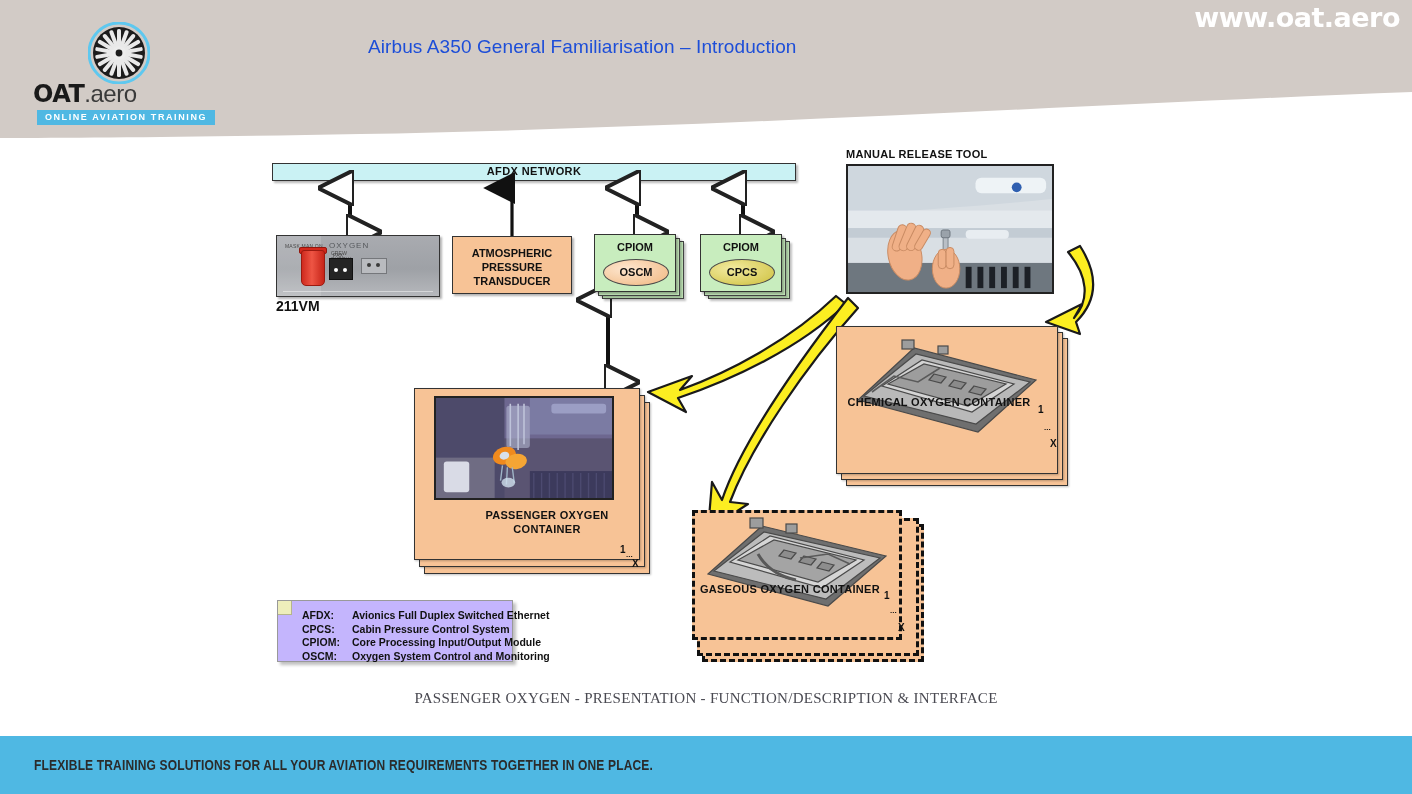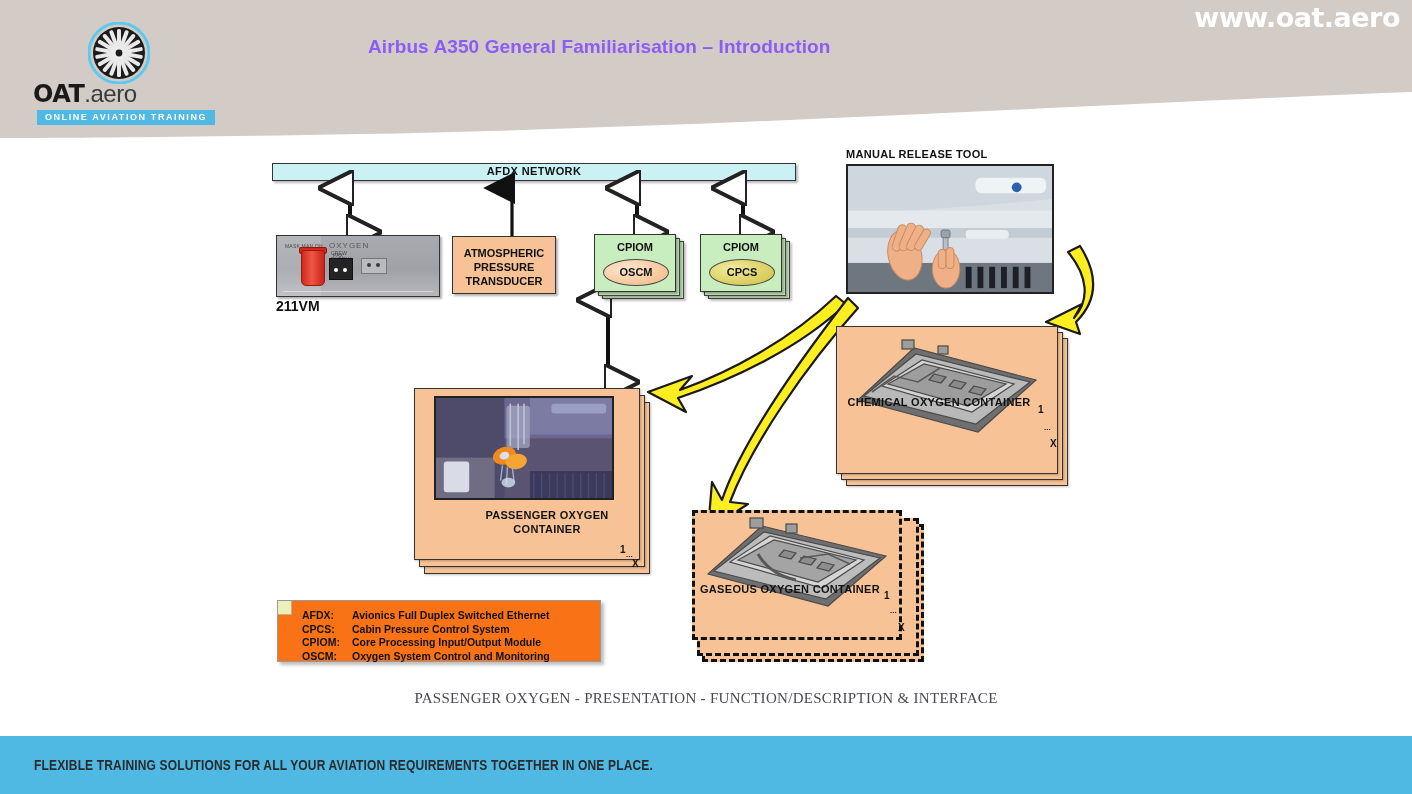--- a/index.html
+++ b/index.html
@@ -4,22 +4,22 @@
 <style>
   html,body{margin:0;padding:0;background:#fff;}
   body{width:1412px;height:794px;position:relative;overflow:hidden;
        font-family:"Liberation Sans",sans-serif;}
 
   
   #header{position:absolute;left:0;top:0;width:1412px;height:140px;overflow:hidden;}
   #header-bg{position:absolute;left:0;top:0;width:1412px;height:140px;}
   #site-url{position:absolute;right:12px;top:2px;color:#ffffff;font-weight:bold;
             font-size:27px;letter-spacing:-0.5px;font-family:"DejaVu Sans",sans-serif;}
-  #slide-title{position:absolute;left:368px;top:36px;font-size:19px;font-weight:bold;
-               color:#8b5cf6;letter-spacing:0.1px;}
+  #slide-title{position:absolute;left:368px;top:36px;font-size:19px;font-weight:normal;
+               color:#1d4ed8;letter-spacing:0.1px;}
 
   
   #logo{position:absolute;left:33px;top:22px;width:182px;height:104px;}
   #logo-turbine{position:absolute;left:55px;top:0px;width:62px;height:62px;}
   #logo-word{position:absolute;left:0px;top:58px;width:182px;height:28px;
              font-size:24px;line-height:28px;letter-spacing:-0.5px;color:#1a1a1a;}
   #logo-word .oat{font-weight:bold;font-family:"DejaVu Sans",sans-serif;}
   #logo-word .aero{color:#3a3a3a;}
   #logo-tag{position:absolute;left:4px;top:88px;width:178px;height:15px;
             background:#4fb8e3;color:#fff;font-size:9px;font-weight:bold;
@@ -87,22 +87,22 @@
   #mrt-photo{left:846px;top:24px;width:208px;height:130px;background:#cfd6dc;}
 
   
   .card-stack{position:absolute;}
   .card{position:absolute;box-sizing:border-box;background:#f7c396;
         border:1.5px solid #333;box-shadow:1px 1px 2px rgba(0,0,0,.25);}
   .card.dashed{border:3px dashed #111;box-shadow:none;background:#f7c396;}
   .idx{position:absolute;font-size:10px;font-weight:bold;color:#111;}
 
   
-  #legend{position:absolute;left:277px;top:460px;width:324px;height:62px;
-          background:#f97316;border:1px solid #999;box-sizing:border-box;
+  #legend{position:absolute;left:277px;top:460px;width:236px;height:62px;
+          background:#c4b5fd;border:1px solid #999;box-sizing:border-box;
           box-shadow:3px 3px 3px rgba(0,0,0,.25);}
   #legend-fold{position:absolute;left:0;top:0;width:13px;height:13px;
                background:#eeeebb;border-right:1px solid #b5b58c;border-bottom:1px solid #b5b58c;}
   #legend-rows{position:absolute;left:24px;top:8px;}
   .legend-row{font-size:10.5px;font-weight:bold;color:#111;line-height:13.5px;white-space:nowrap;}
   .legend-row .abbr{display:inline-block;width:50px;}
 
   
   #bottom-caption{position:absolute;left:0;top:550px;width:1412px;text-align:center;
                   font-family:"Liberation Serif",serif;font-size:15px;color:#4a4a52;
@@ -248,21 +248,21 @@
         <i style="left:13px"></i>
       </div>
     <div class="greybox">
         <i style="left:5px"></i>
         <i style="left:14px"></i>
       </div>
     <div class="btmline"></div>
   </div>
   <div id="label-211vm">211VM</div>
 
-  <div class="node orange-node" style="left:452px;top:96px;width:104px;height:58px;padding-top:9px;line-height:14px;">
+  <div class="node orange-node" style="left:452px;top:96px;width:120px;height:58px;padding-top:9px;line-height:14px;">
     <div>ATMOSPHERIC</div>
     <div>PRESSURE</div>
     <div>TRANSDUCER</div>
   </div>
 
   <div class="stackback" style="left:602px;top:101px;width:82px;height:58px;"></div>
   <div class="stackback" style="left:598px;top:98px;width:82px;height:58px;"></div>
   <div class="node green-node" style="left:594px;top:94px;width:82px;height:58px;padding-top:6px;">
     <div>CPIOM</div>
     <div class="ellipse" style="left:8px;top:24px;width:64px;height:25px;line-height:25px;

